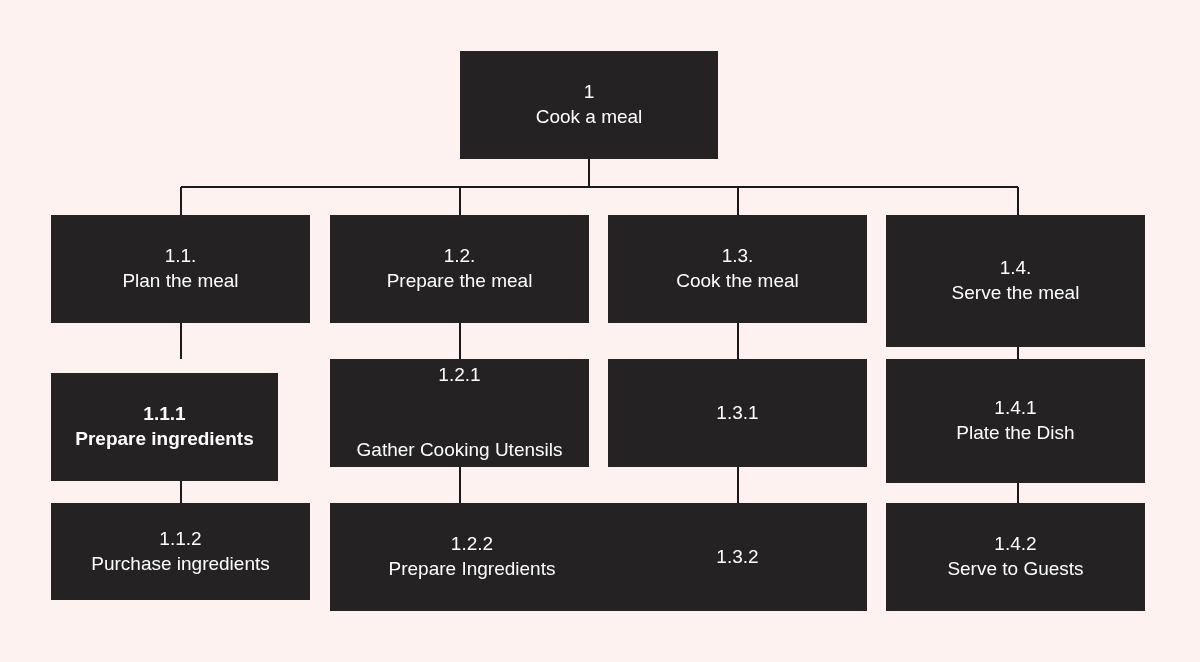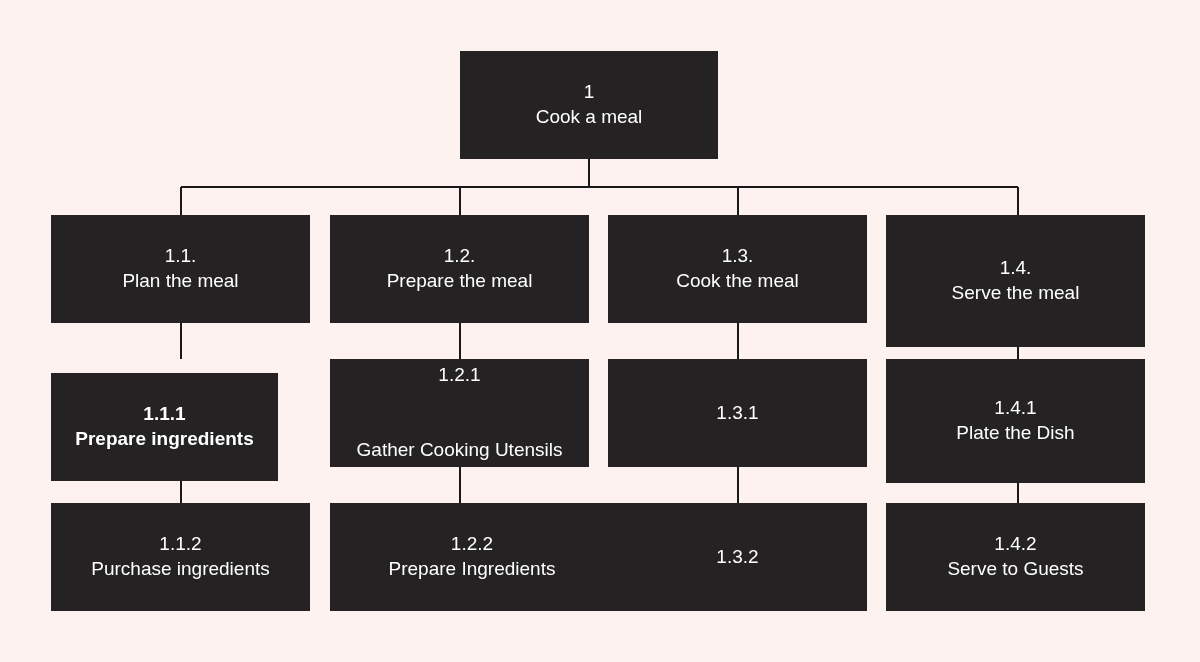--- a/index.html
+++ b/index.html
@@ -111,21 +111,21 @@
         <span class="node-code">1.2.1</span>
         <span class="node-title">Gather Cooking Utensils</span>
       </div>
       <div class="wbs-node level-2" style="left: 608px; top: 359px; width: 259px; height: 108px;">
         <span class="node-code">1.3.1</span>
       </div>
       <div class="wbs-node level-2" style="left: 886px; top: 359px; width: 259px; height: 124px;">
         <span class="node-code">1.4.1</span>
         <span class="node-title">Plate the Dish</span>
       </div>
-      <div class="wbs-node level-2" style="left: 51px; top: 503px; width: 259px; height: 108px;">
+      <div class="wbs-node level-2" style="left: 51px; top: 503px; width: 259px; height: 97px;">
         <span class="node-code">1.1.2</span>
         <span class="node-title">Purchase ingredients</span>
       </div>
       <div class="wbs-node level-2" style="left: 330px; top: 503px; width: 284px; height: 108px;">
         <span class="node-code">1.2.2</span>
         <span class="node-title">Prepare Ingredients</span>
       </div>
       <div class="wbs-node level-2" style="left: 608px; top: 503px; width: 259px; height: 108px;">
         <span class="node-code">1.3.2</span>
       </div>

